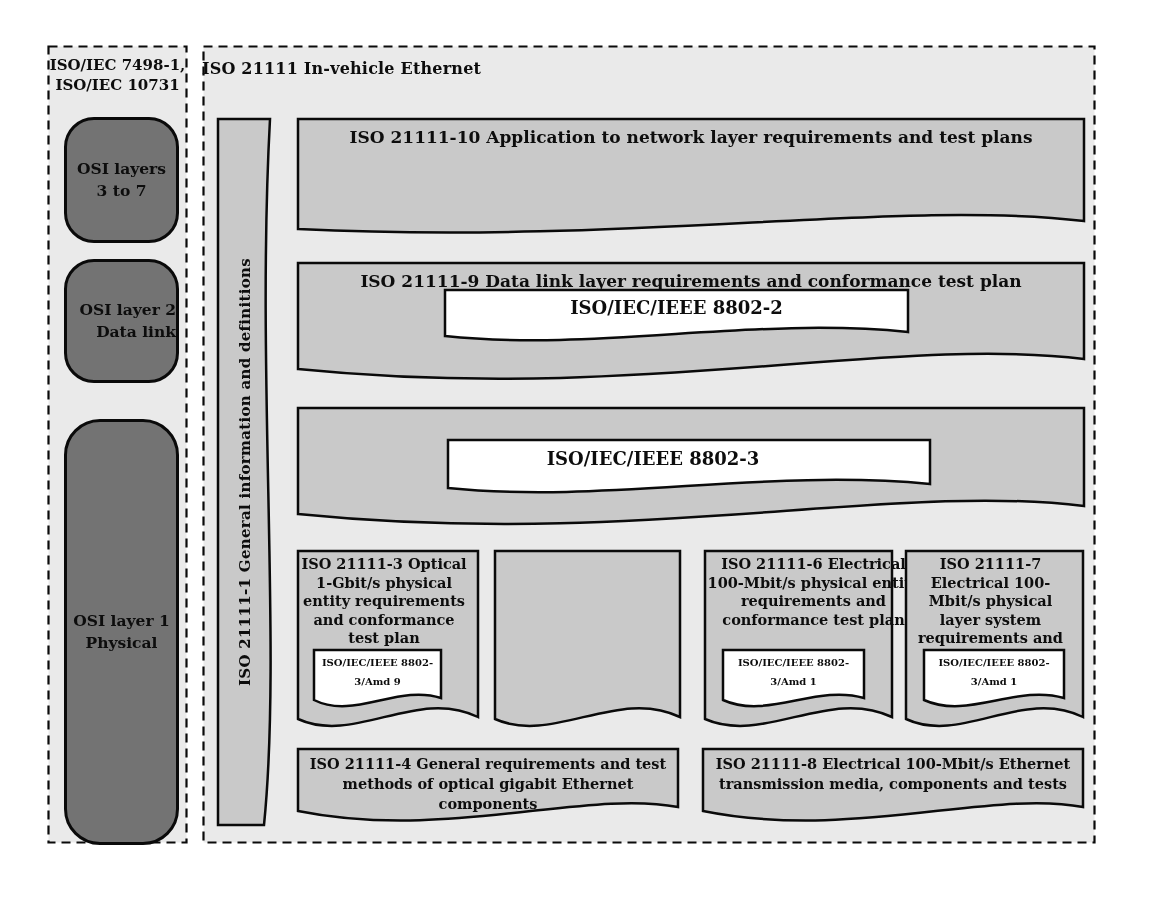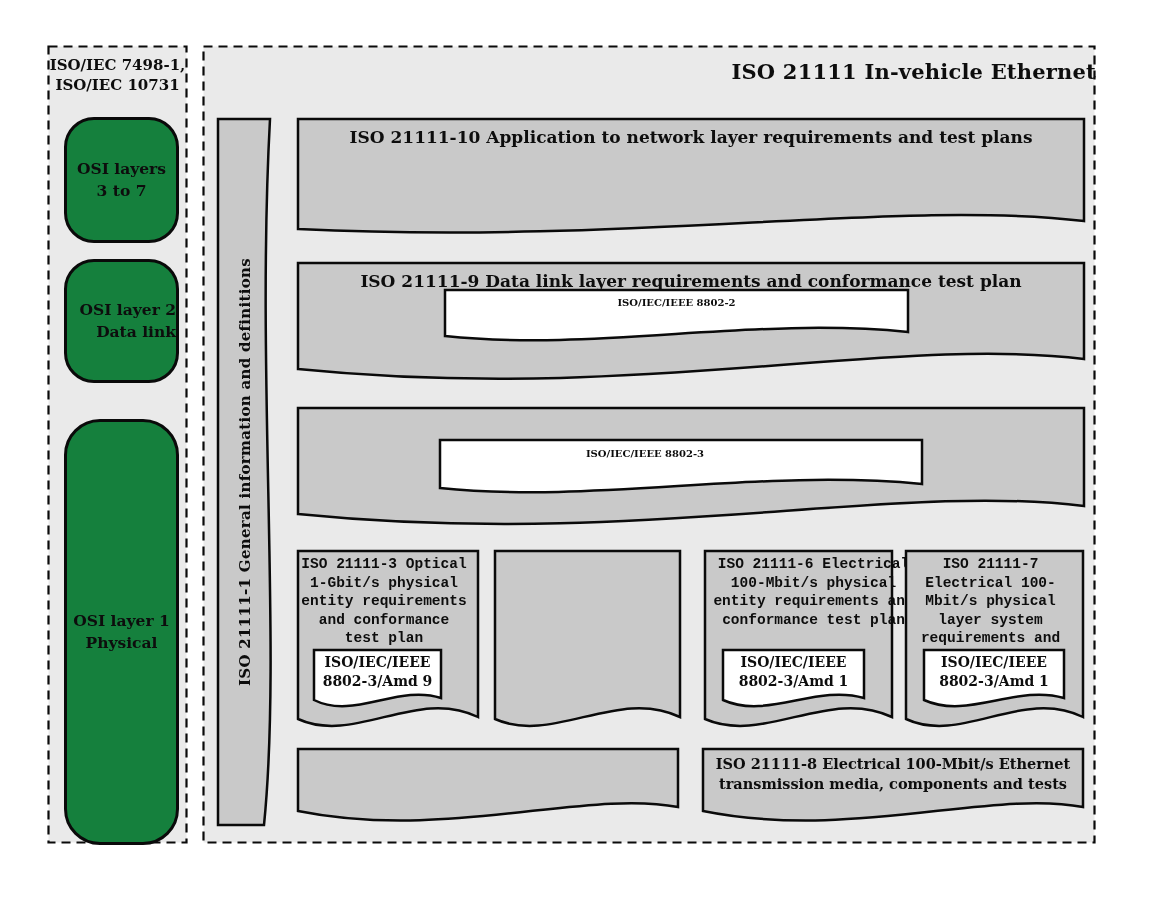--- a/index.html
+++ b/index.html
@@ -5,31 +5,31 @@
   html,body{margin:0;padding:0;background:#ffffff;}
   #stage{
     position:relative;width:1150px;height:900px;background:#ffffff;overflow:hidden;
     font-family:"DejaVu Serif",serif;font-weight:bold;color:#0d0d0d;
   }
   .abs{position:absolute;}
   .panel-bg{position:absolute;left:0;top:0;}
   .shape-svg{position:absolute;left:0;top:0;display:block;}
   .lbl{position:absolute;text-align:center;font-weight:bold;}
   .band-lbl{left:0;right:0;top:10px;font-size:17px;}
-  .white-lbl{left:0;right:0;top:13px;font-size:10px;}
-  .phys-lbl{left:4px;right:12px;top:6px;font-size:14.5px;line-height:18.5px;font-family:Liberation Mono, monospace;}
-  .amd-lbl{left:2px;right:2px;top:5px;font-size:14px;line-height:19px;}
+  .white-lbl{left:0;right:0;top:13px;font-size:18px;}
+  .phys-lbl{left:4px;right:12px;top:6px;font-size:14.5px;line-height:18.5px;}
+  .amd-lbl{left:2px;right:2px;top:5px;font-size:10px;line-height:19px;}
   .bottom-lbl{left:8px;right:8px;top:7px;font-size:14.5px;line-height:20px;}
   .osi-box{
-    position:absolute;background:#15803d;border:3px solid #0a0a0a;border-radius:30px;
+    position:absolute;background:#737373;border:3px solid #0a0a0a;border-radius:30px;
     display:flex;flex-direction:column;align-items:center;justify-content:center;
     font-size:15.5px;line-height:22px;text-align:center;
   }
   .hdr2{position:absolute;left:0;right:0;text-align:center;font-size:15px;line-height:20px;}
-  .title{position:absolute;left:0;right:0;text-align:right;font-size:21px;letter-spacing:0.2px;}
+  .title{position:absolute;left:0;right:0;text-align:left;font-size:16px;letter-spacing:0.2px;}
   .rot-lbl{
     position:absolute;left:50%;top:50%;
     transform:translate(-50%,-50%) rotate(-90deg);
     white-space:nowrap;font-size:15px;letter-spacing:0.3px;
   }
 </style>
 </head>
 <body>
 
 <div id="stage">
@@ -91,21 +91,21 @@
           <path d="M2 2 H465 V44 C310 28 155 64 2 48 Z" fill="#ffffff" stroke="#0a0a0a" stroke-width="2.5"></path>
         </svg>
         <div class="lbl white-lbl" style="top:9px;">ISO/IEC/IEEE 8802-2</div>
       </div>
     </div>
 
     <div class="abs" style="left:94px;top:361px;width:790px;height:128px;">
       <svg class="shape-svg" width="790" height="128" style="overflow:visible;">
         <path d="M2 2 H788 V100 C595 76 340 142 2 108 Z" fill="#c9c9c9" stroke="#0a0a0a" stroke-width="2.5"></path>
       </svg>
-      <div class="abs" style="left:142px;top:32px;width:414px;height:62px;">
+      <div class="abs" style="left:150px;top:32px;width:414px;height:62px;">
         <svg class="shape-svg" width="486" height="62" style="overflow:visible;">
           <path d="M2 2 H484 V46 C320 30 160 66 2 50 Z" fill="#ffffff" stroke="#0a0a0a" stroke-width="2.5"></path>
         </svg>
         <div class="lbl white-lbl" style="top:10px;">ISO/IEC/IEEE 8802-3</div>
       </div>
     </div>
 
     <div class="abs" style="left:94px;top:504px;width:184px;height:188px;">
       <svg class="shape-svg" width="184" height="188" style="overflow:visible;">
         <path d="M2 2 H182 V168 C121 138 59 196 2 170 Z" fill="#c9c9c9" stroke="#0a0a0a" stroke-width="2.5"></path>
@@ -148,20 +148,21 @@
           <path d="M2 2 H142 V50 C94 36 46 72 2 52 Z" fill="#ffffff" stroke="#0a0a0a" stroke-width="2.5"></path>
         </svg>
         <div class="lbl amd-lbl">ISO/IEC/IEEE 8802-3/Amd 1</div>
       </div>
     </div>
 
     <div class="abs" style="left:94px;top:702px;width:384px;height:85px;">
       <svg class="shape-svg" width="384" height="85" style="overflow:visible;">
         <path d="M2 2 H382 V60 C290 42 150 94 2 64 Z" fill="#c9c9c9" stroke="#0a0a0a" stroke-width="2.5"></path>
       </svg>
+      <div class="lbl bottom-lbl">ISO 21111-4 General requirements and test methods of optical gigabit Ethernet components</div>
     </div>
 
     <div class="abs" style="left:499px;top:702px;width:384px;height:85px;">
       <svg class="shape-svg" width="384" height="85" style="overflow:visible;">
         <path d="M2 2 H382 V60 C290 42 150 94 2 64 Z" fill="#c9c9c9" stroke="#0a0a0a" stroke-width="2.5"></path>
       </svg>
       <div class="lbl bottom-lbl">ISO 21111-8 Electrical 100-Mbit/s Ethernet transmission media, components and tests</div>
     </div>
 
   </div>

